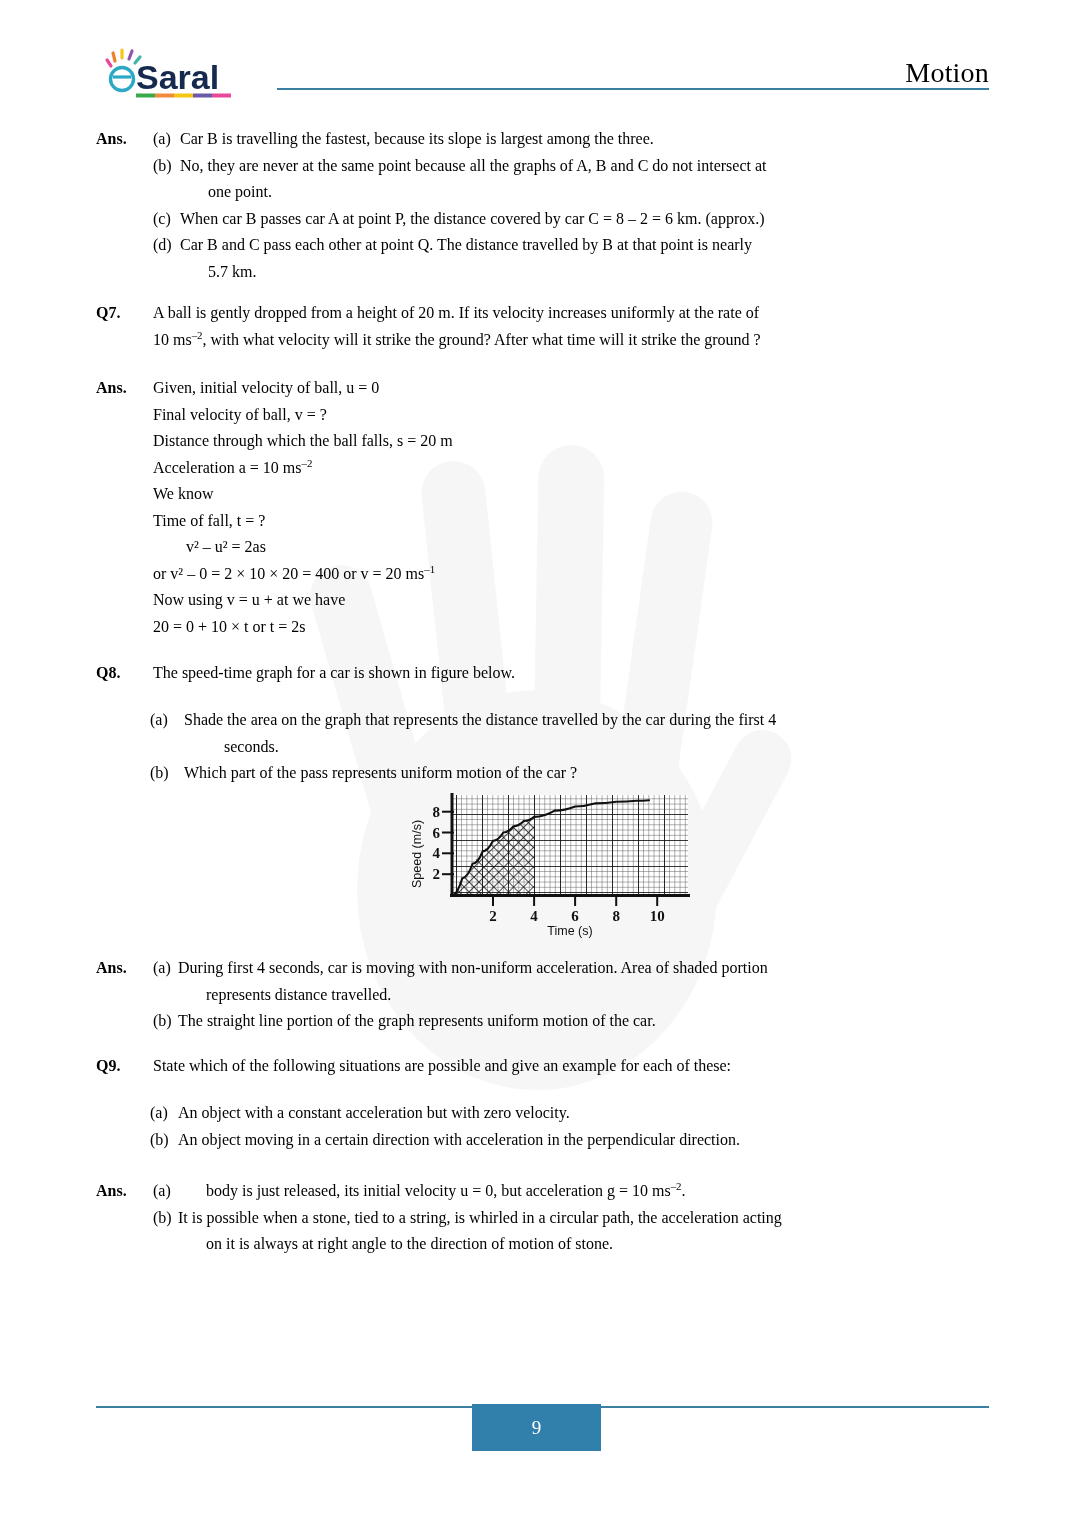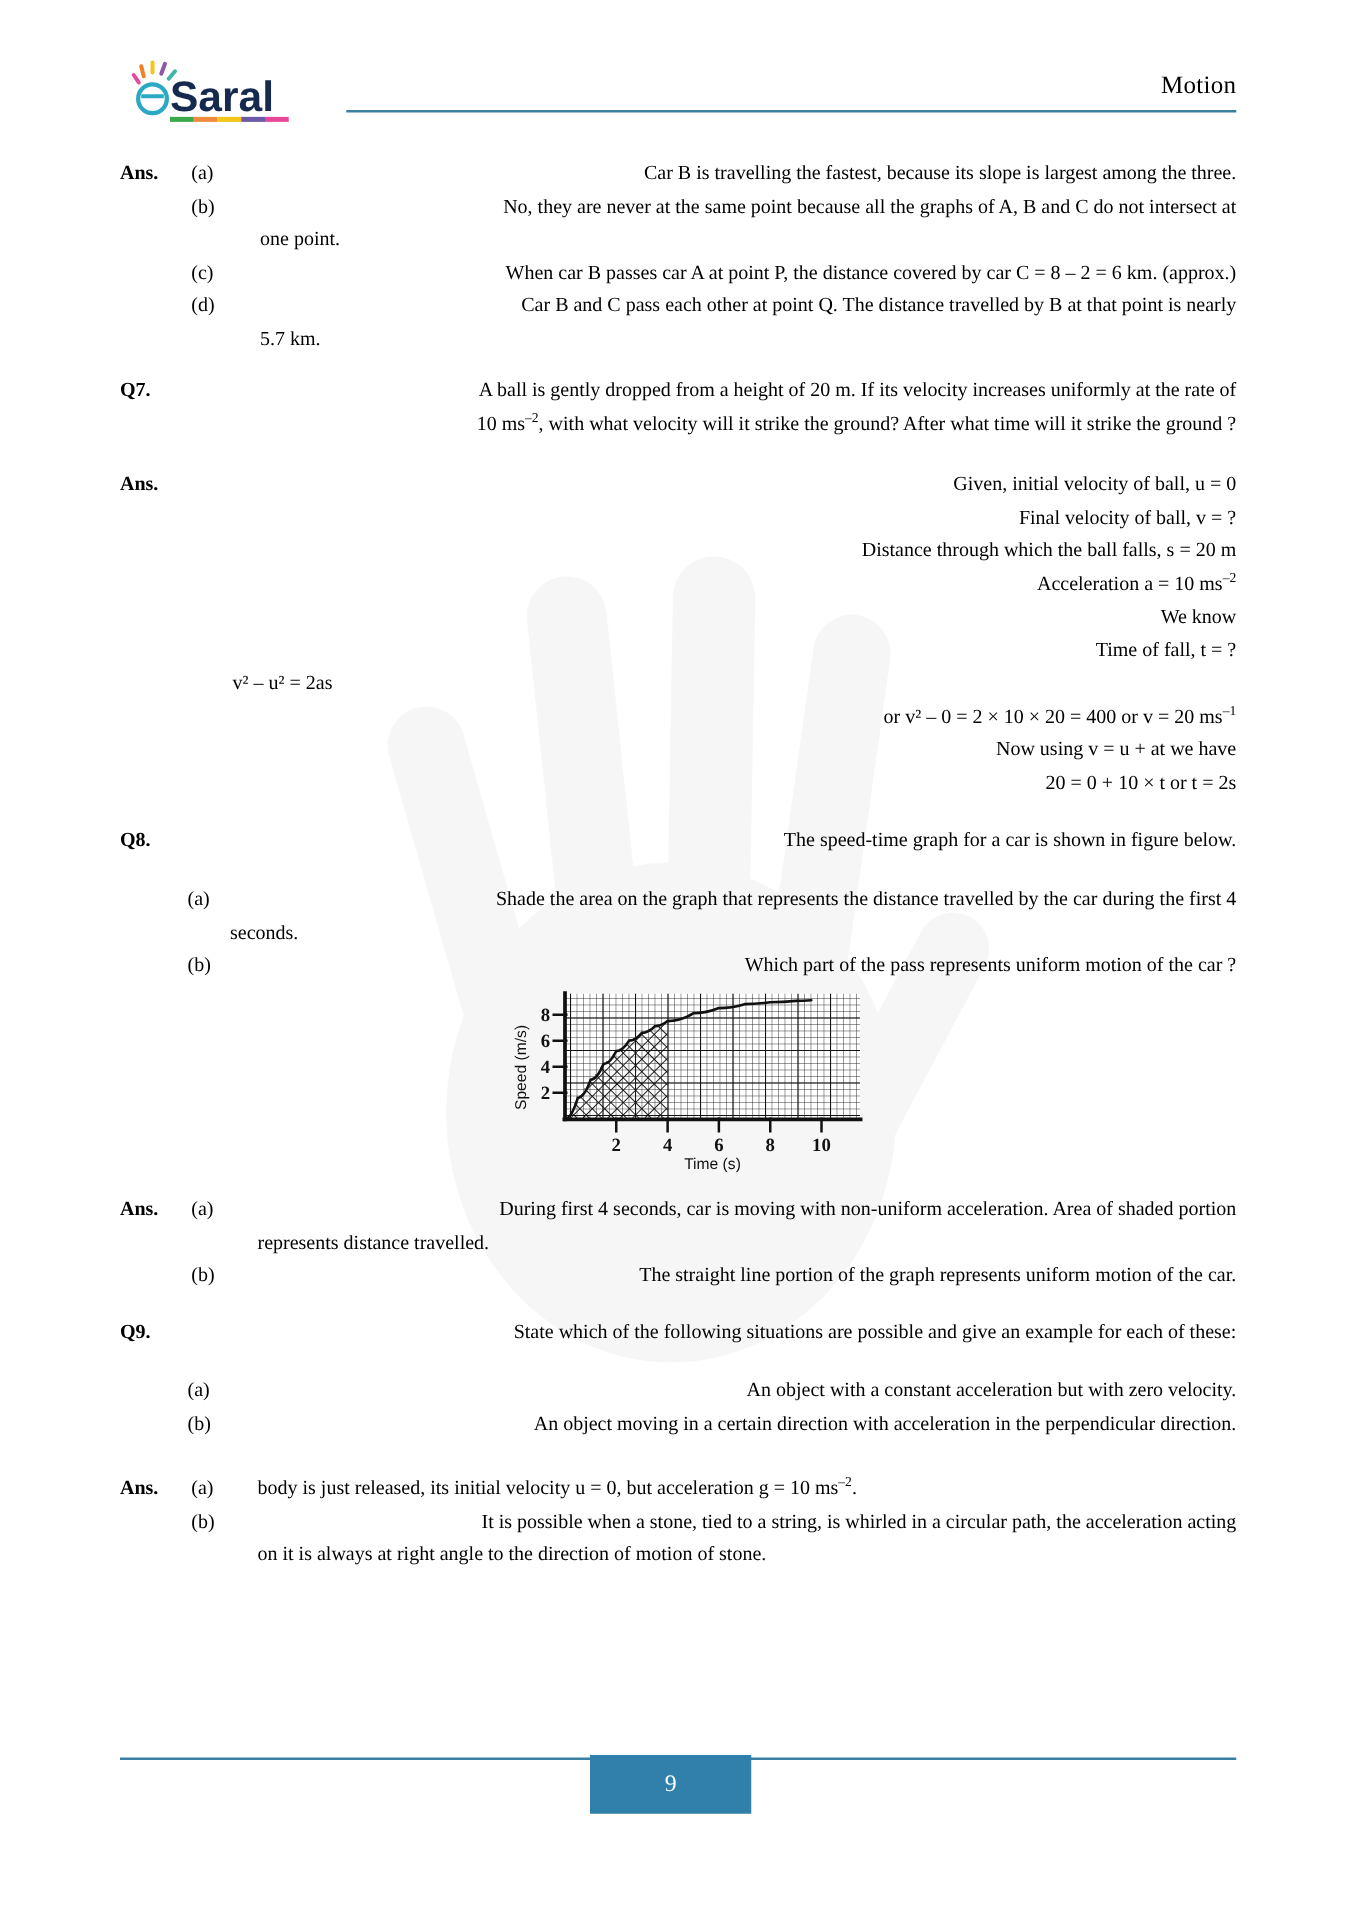--- a/index.html
+++ b/index.html
@@ -31,42 +31,42 @@
   .logo{
     position:absolute;left:102px;top:48px;width:150px;height:52px;
   }
   .logo svg{display:block;}
   .header-rule{
     position:absolute;left:277px;top:88px;width:712px;height:0;
     border-top:2.2px solid #3b7fa3;
   }
   .header-title{
     position:absolute;right:90px;top:57px;
-    font-size:20px;letter-spacing:.2px;
+    font-size:28px;letter-spacing:.2px;
   }
 
   
   .content{
     position:absolute;left:0;top:0;width:1079px;z-index:2;
   }
   .blk{
     position:absolute;
     font-size:16px;line-height:26.5px;
   }
   .lbl{
     position:absolute;left:0;top:0;
     font-weight:bold;width:52px;
   }
   .body{margin-left:57px;}
   .sub{
     display:block;position:relative;padding-left:27px;
   }
   .sub > .tag{position:absolute;left:0;top:0;}
   .sub.tight{padding-left:25px;}
-  .line{display:block;text-align:right;}
+  .line{display:block;}
   .ind{display:block;padding-left:28px;}
   .ind2{display:block;padding-left:33px;}
   sup{font-size:.68em;vertical-align:super;line-height:0;}
 
   
   .figure{
     position:absolute;left:404px;top:788px;width:300px;height:150px;z-index:3;
   }
   .figure svg{display:block;}
 
@@ -185,21 +185,21 @@
     <div class="blk" style="left:96px;top:660px;width:893px;">
       <span class="lbl">Q8.</span>
       <div class="body">
         <span class="line">The speed-time graph for a car is shown in figure below.</span>
       </div>
     </div>
     <div class="blk" style="left:150px;top:707px;width:839px;">
       <span class="sub" style="padding-left:34px;">
         <span class="tag">(a)</span>
         <span class="line">Shade the area on the graph that represents the distance travelled by the car during the first 4</span>
-        <span class="ind" style="padding-left:0;">seconds.</span>
+        <span class="ind" style="padding-left:0;margin-left:40px;">seconds.</span>
       </span>
       <span class="sub" style="padding-left:34px;">
         <span class="tag">(b)</span>
         <span class="line">Which part of the pass represents uniform motion of the car ?</span>
       </span>
     </div>
 
     <div class="blk" style="left:96px;top:955px;width:893px;">
       <span class="lbl">Ans.</span>
       <div class="body">

